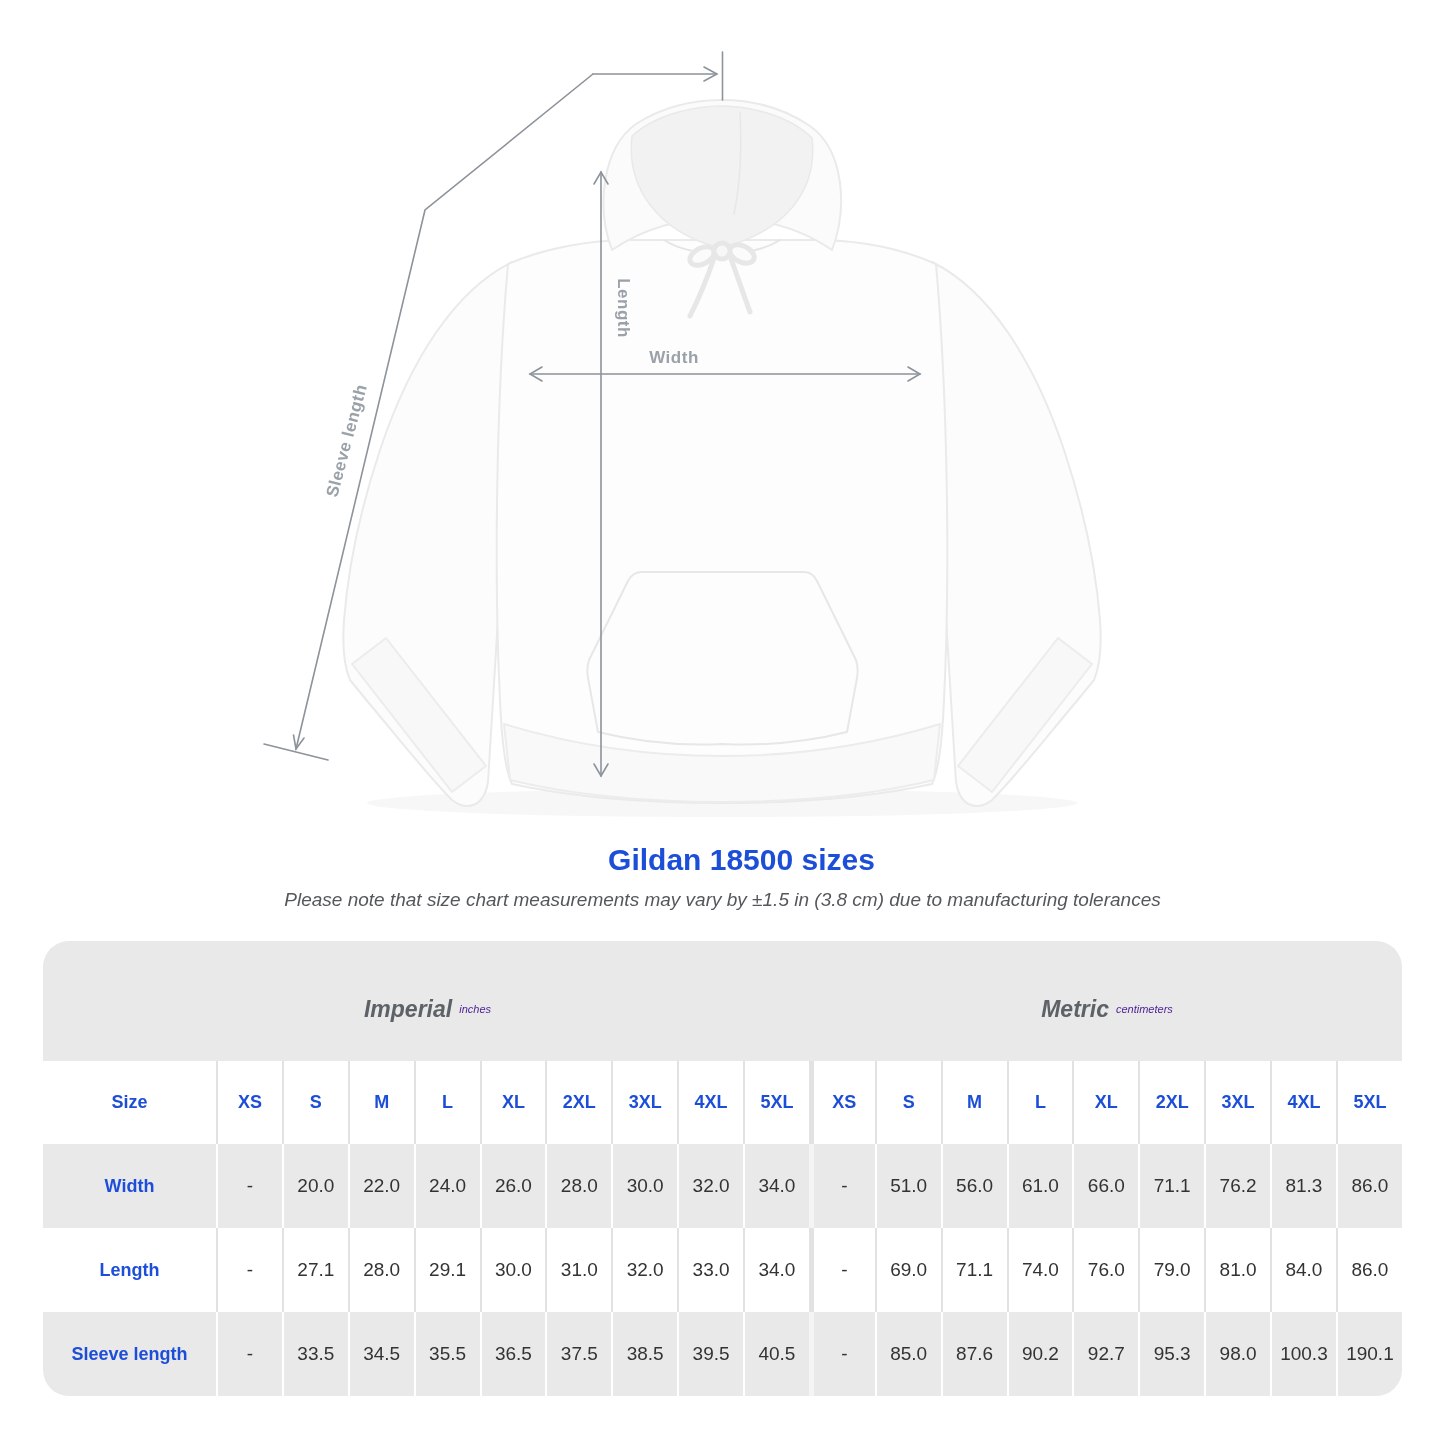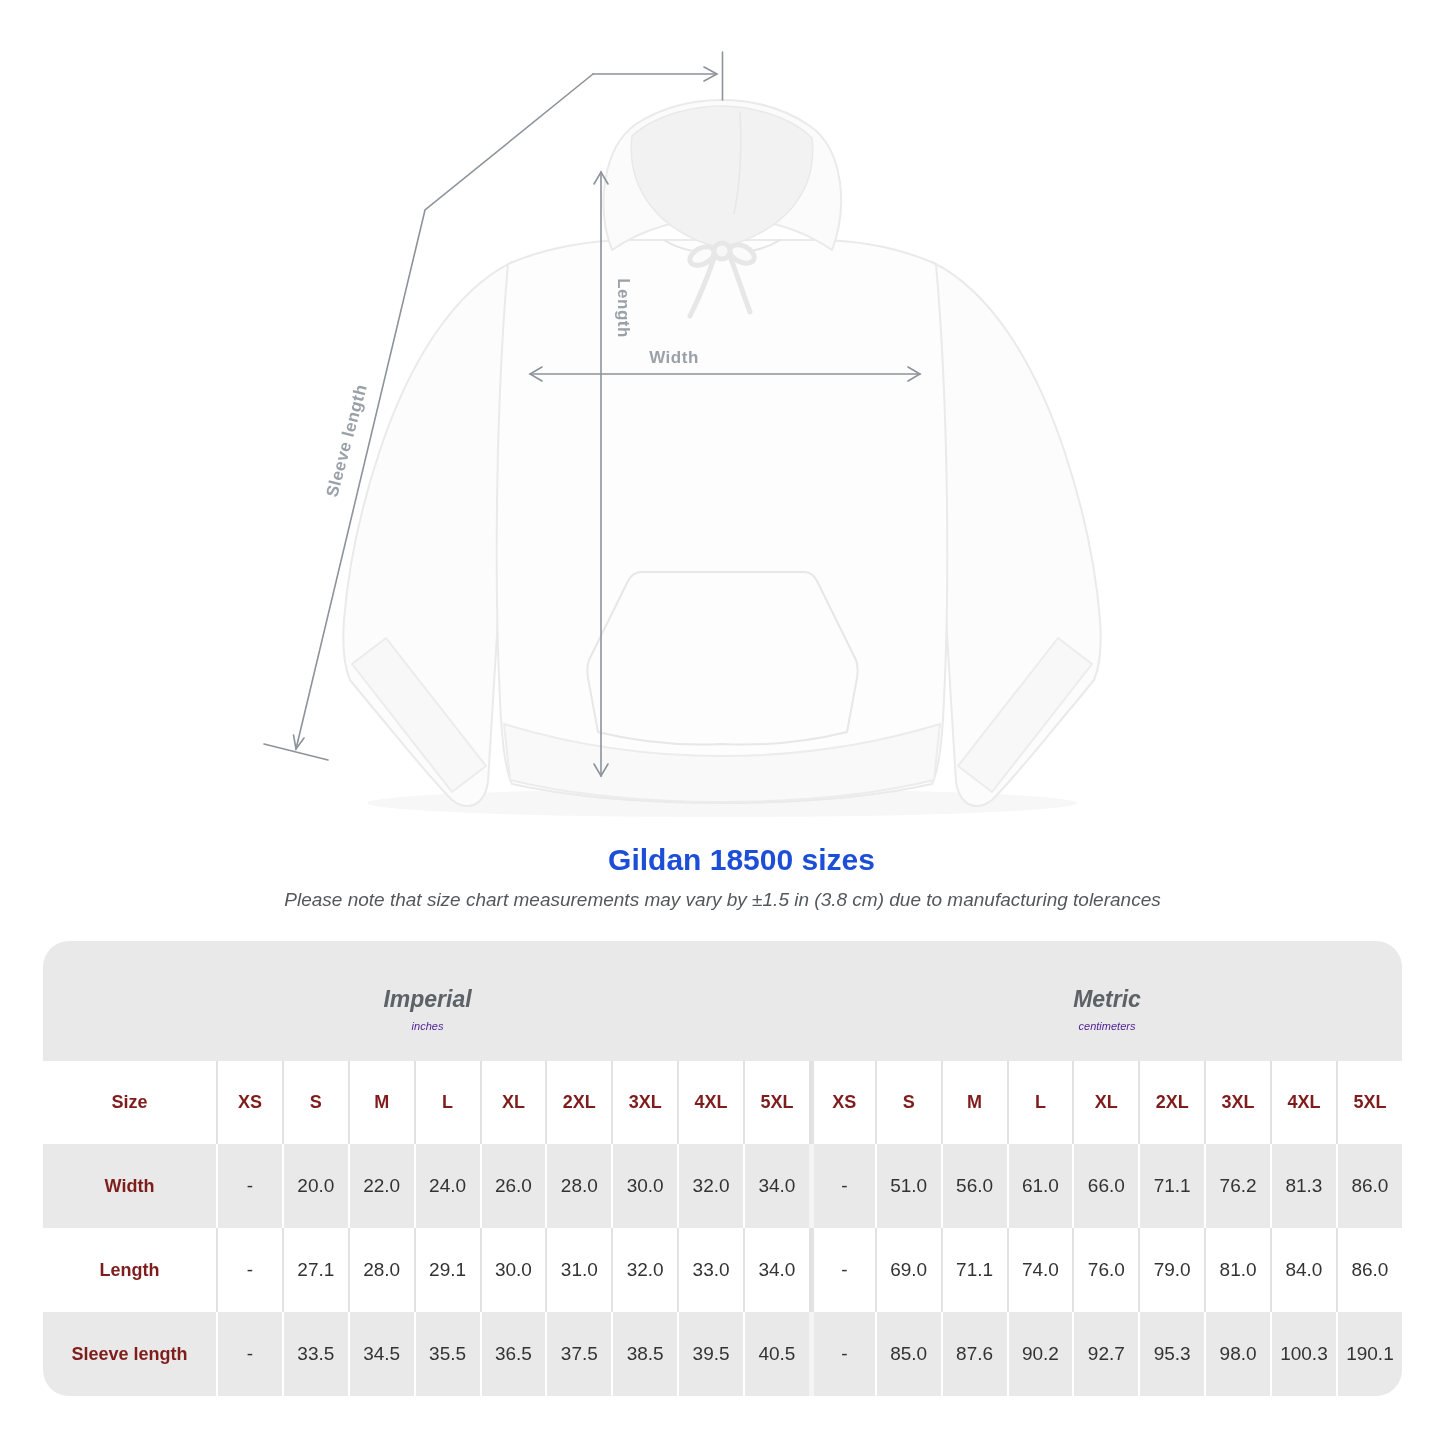--- a/index.html
+++ b/index.html
@@ -24,33 +24,33 @@
     font-style:italic;font-size:19px;line-height:26px;
     color:#54585b;
   }
   .table-wrap{
     position:absolute;top:941px;left:43px;
     width:1359px;
     border-radius:26px;
     overflow:hidden;
   }
   .band{display:flex;height:120px;background:#e9e9e9;}
-  .band-sec{display:flex;flex-direction:column;align-items:center;justify-content:center;gap:7px;margin-top:16px;}
+  .band-sec{display:flex;flex-direction:row;align-items:center;justify-content:center;gap:7px;margin-top:16px;}
   .band-sec.imperial{width:769px;}
   .band-sec.metric{flex:1;justify-content:center;}
   .band-title{font-weight:bold;font-style:italic;font-size:23px;color:#5c6267;}
   .band-sub{font-style:italic;font-size:11px;color:#4c1d95;}
   table.sizes{width:100%;table-layout:fixed;border-collapse:separate;border-spacing:0;}
   col.labelcol{width:173px;}
   tr.header{height:83px;background:#ffffff;}
   tr.row{height:84px;}
   tr.gray{background:#e9e9e9;}
   tr.white{background:#ffffff;}
   th,td{text-align:center;vertical-align:middle;padding:0;}
-  th{font-weight:bold;font-size:18px;color:#7f1d1d;}
+  th{font-weight:bold;font-size:18px;color:#1d4ed8;}
   td{font-size:19px;color:#333333;}
   tr th:not(:first-child), tr td{border-left:2px solid transparent;}
   tr.header th:not(:first-child), tr.white td{border-left-color:#e2e2e2;}
   tr.gray td{border-left-color:#ffffff;}
   .secstart{border-left-width:5px !important;}
   tr.gray td.secstart{border-left-color:#f4f4f4;}
 </style>
 </head>
 <body>
 

